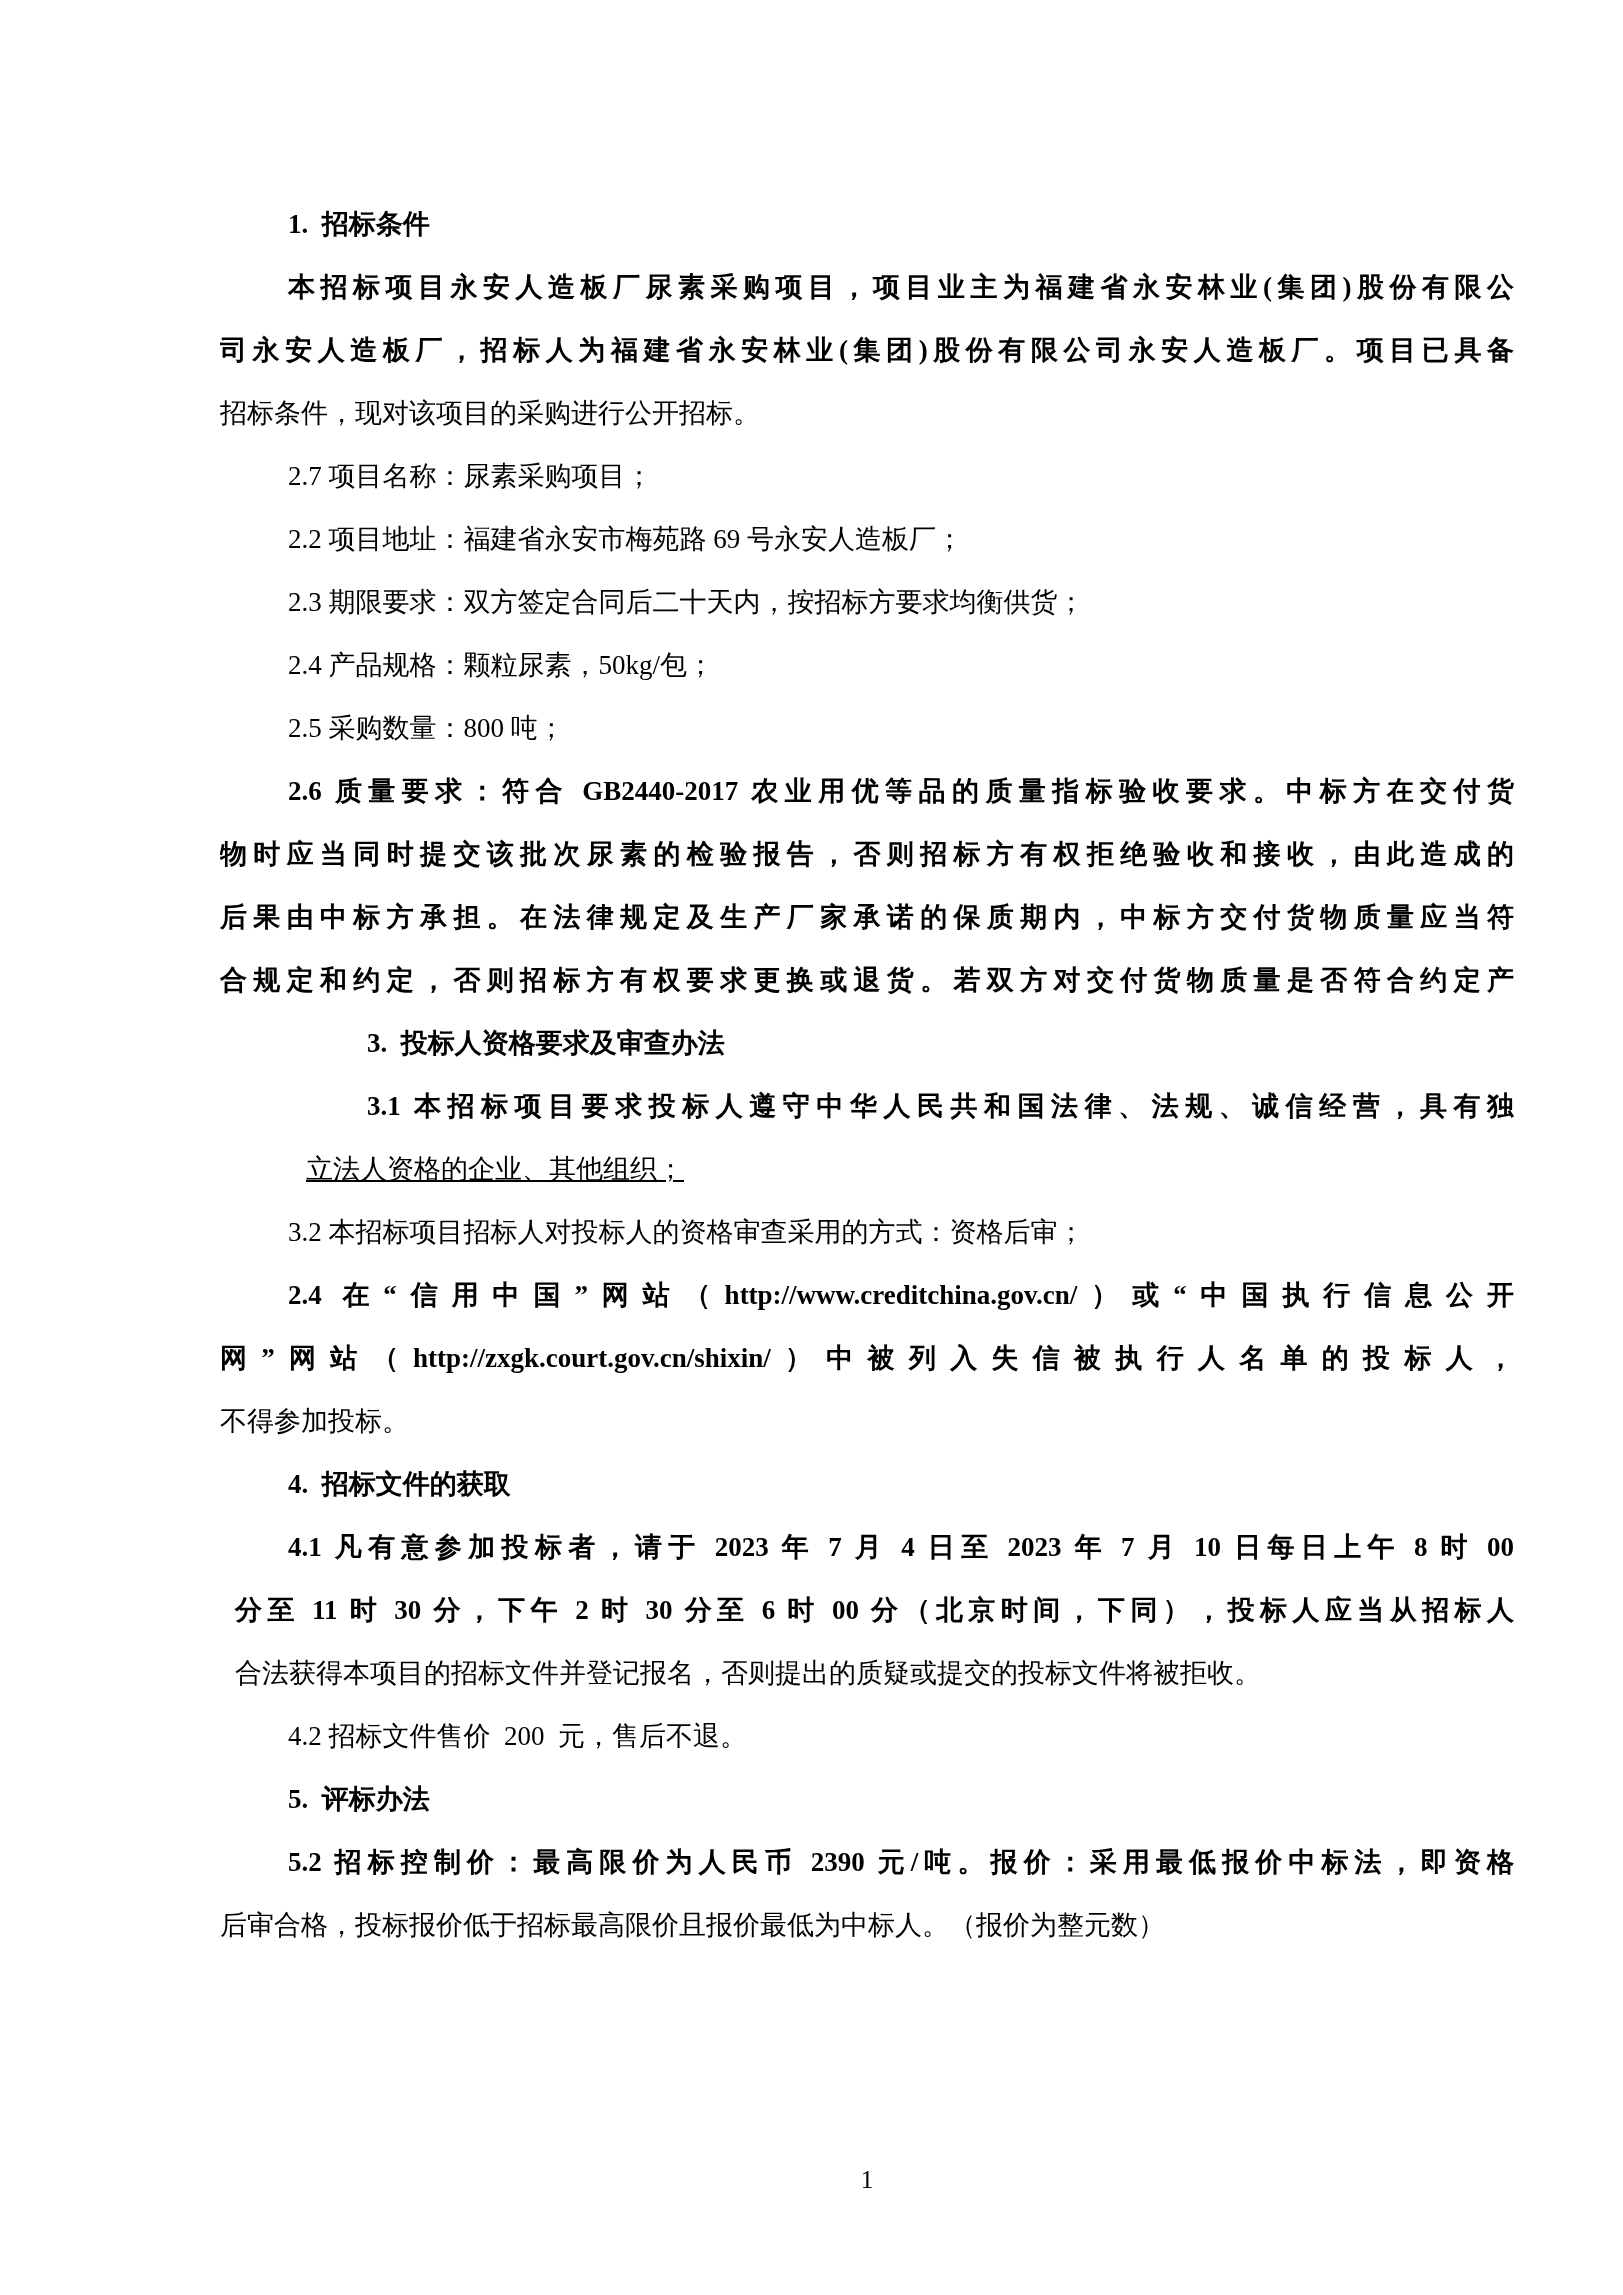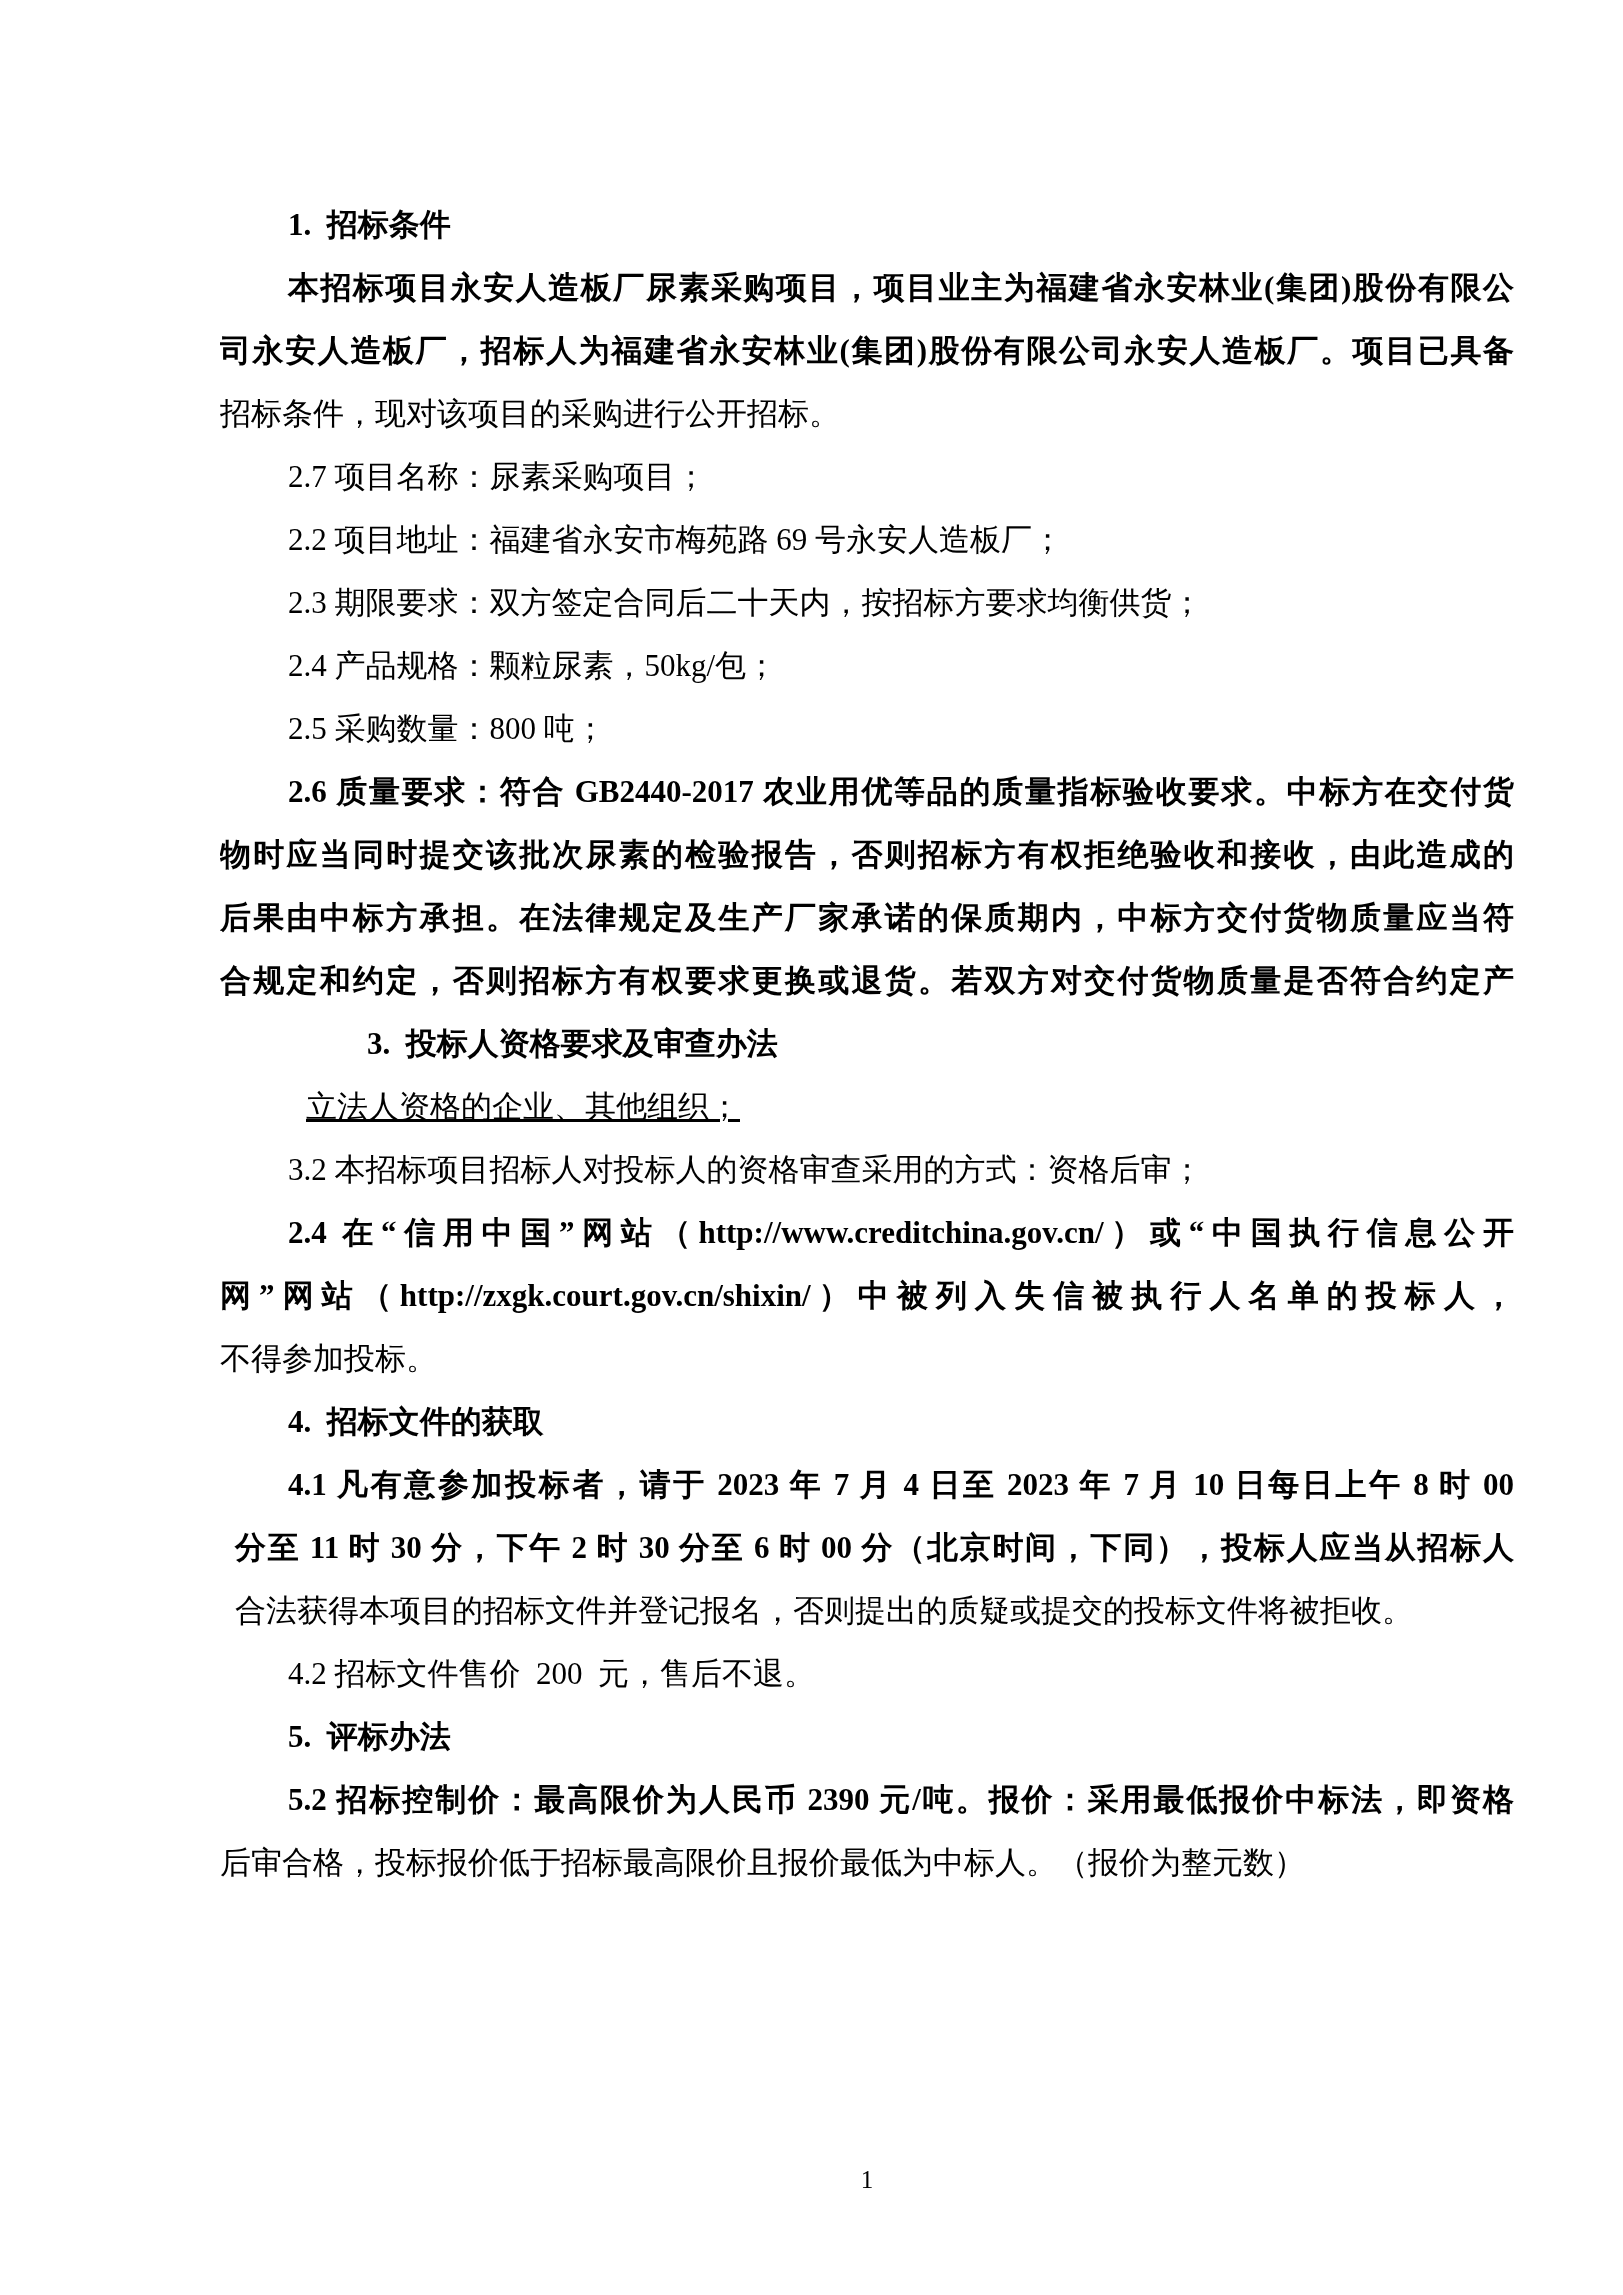--- a/index.html
+++ b/index.html
@@ -13,21 +13,21 @@
   }
   .doc{
     position:absolute;
     left:220px;top:193px;
     width:1294px;
   }
   .line{
     box-sizing:border-box;
     height:63px;
     line-height:63px;
-    font-size:31px;
+    font-size:27px;
     white-space:pre-wrap;
     overflow:hidden;
     text-align:left;
   }
   .bold{font-weight:bold;}
   .just{text-align:justify;text-align-last:justify;font-weight:bold;}
   .ind-none{padding-left:0;}
   .ind-first{padding-left:68px;}
   .ind-deep{padding-left:147px;}
   .ind-hang{padding-left:86px;text-decoration:underline;}
@@ -53,20 +53,21 @@
       <div class="line ind-first">2.7 项目名称：尿素采购项目；</div>
       <div class="line ind-first">2.2 项目地址：福建省永安市梅苑路 69 号永安人造板厂；</div>
       <div class="line ind-first">2.3 期限要求：双方签定合同后二十天内，按招标方要求均衡供货；</div>
       <div class="line ind-first">2.4 产品规格：颗粒尿素，50kg/包；</div>
       <div class="line ind-first">2.5 采购数量：800 吨；</div>
       <div class="line ind-first just">2.6 质量要求：符合 GB2440-2017 农业用优等品的质量指标验收要求。中标方在交付货</div>
       <div class="line ind-none just">物时应当同时提交该批次尿素的检验报告，否则招标方有权拒绝验收和接收，由此造成的</div>
       <div class="line ind-none just">后果由中标方承担。在法律规定及生产厂家承诺的保质期内，中标方交付货物质量应当符</div>
       <div class="line ind-none just">合规定和约定，否则招标方有权要求更换或退货。若双方对交付货物质量是否符合约定产</div>
       <div class="line ind-deep bold">3.  投标人资格要求及审查办法</div>
+      <div class="line ind-deep just">3.1 本招标项目要求投标人遵守中华人民共和国法律、法规、诚信经营，具有独</div>
       <div class="line ind-hang">立法人资格的企业、其他组织；</div>
       <div class="line ind-first">3.2 本招标项目招标人对投标人的资格审查采用的方式：资格后审；</div>
       <div class="line ind-first just">2.4 在“信用中国”网站（http://www.creditchina.gov.cn/）或“中国执行信息公开</div>
       <div class="line ind-none just">网”网站（http://zxgk.court.gov.cn/shixin/）中被列入失信被执行人名单的投标人，</div>
       <div class="line ind-none">不得参加投标。</div>
       <div class="line ind-first bold">4.  招标文件的获取</div>
       <div class="line ind-first just">4.1 凡有意参加投标者，请于 2023 年 7 月 4 日至 2023 年 7 月 10 日每日上午 8 时 00</div>
       <div class="line ind-small just">分至 11 时 30 分，下午 2 时 30 分至 6 时 00 分（北京时间，下同），投标人应当从招标人</div>
       <div class="line ind-small">合法获得本项目的招标文件并登记报名，否则提出的质疑或提交的投标文件将被拒收。</div>
       <div class="line ind-first">4.2 招标文件售价  200  元，售后不退。</div>

